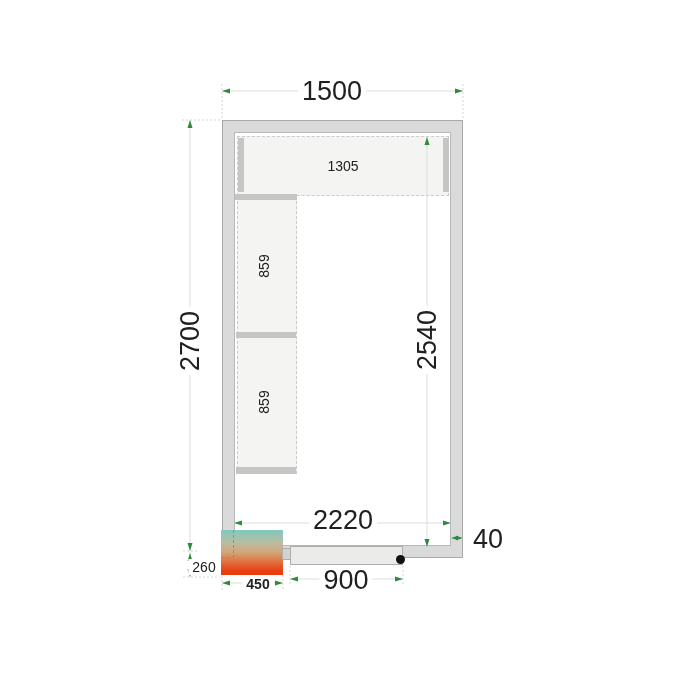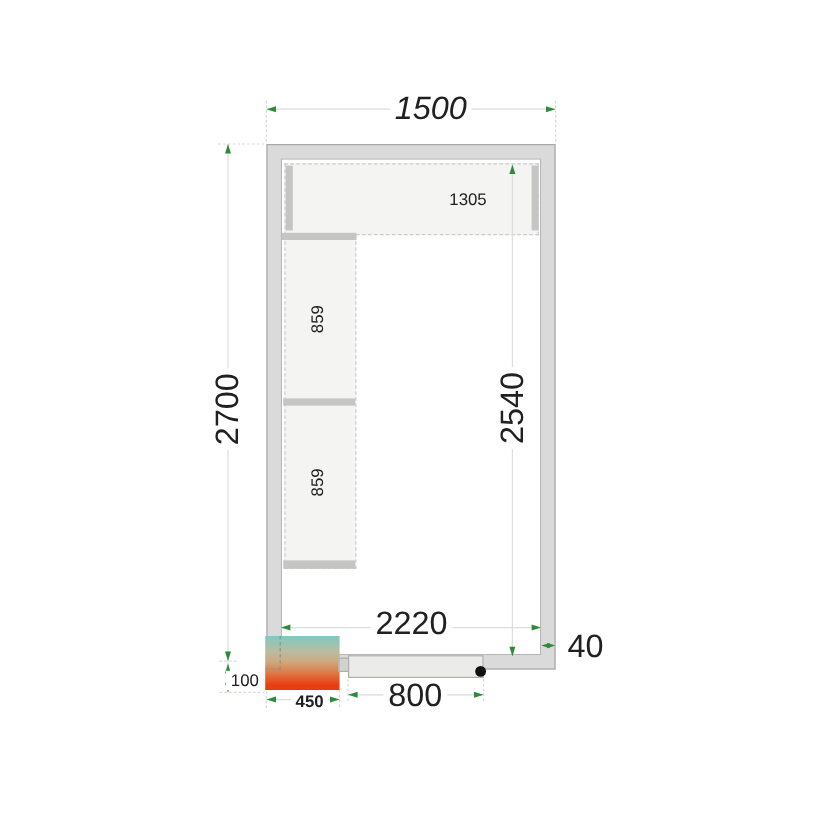--- a/index.html
+++ b/index.html
@@ -107,23 +107,23 @@
     <polygon class="arrow" points="451,523 443,520.5 443,525.5"></polygon>
     <polygon class="arrow" points="451,538 458,535.8 458,540.2"></polygon>
     <polygon class="arrow" points="463,538 456,535.8 456,540.2"></polygon>
     <polygon class="arrow" points="290,579 298,576.5 298,581.5"></polygon>
     <polygon class="arrow" points="403,579 395,576.5 395,581.5"></polygon>
     <polygon class="arrow" points="222,583 230,580.5 230,585.5"></polygon>
     <polygon class="arrow" points="283,583 275,580.5 275,585.5"></polygon>
   </g>
 </svg>
 
-<div class="lbl big bg" style="left:359px;top:91px;font-style:italic;">1500</div>
+<div class="lbl big bg" style="left:332px;top:91px;">1500</div>
 <div class="lbl big bg rot" style="left:190px;top:341px;">2700</div>
 <div class="lbl big bg rot" style="left:427px;top:340px;">2540</div>
 <div class="lbl big bg" style="left:343px;top:520px;">2220</div>
 <div class="lbl big" style="left:488px;top:539px;">40</div>
-<div class="lbl big bg" style="left:346px;top:580px;">800</div>
+<div class="lbl big bg" style="left:346px;top:580px;">900</div>
 <div class="lbl small bg" style="left:258px;top:584px;font-weight:bold;">450</div>
-<div class="lbl small bg" style="left:204px;top:567px;">100</div>
-<div class="lbl small" style="left:343px;top:166px;margin-left:47px;">1305</div>
+<div class="lbl small bg" style="left:204px;top:567px;">260</div>
+<div class="lbl small" style="left:343px;top:166px;">1305</div>
 <div class="lbl small rot" style="left:264px;top:266px;">859</div>
 <div class="lbl small rot" style="left:264px;top:402px;">859</div>
 
 </body></html>

